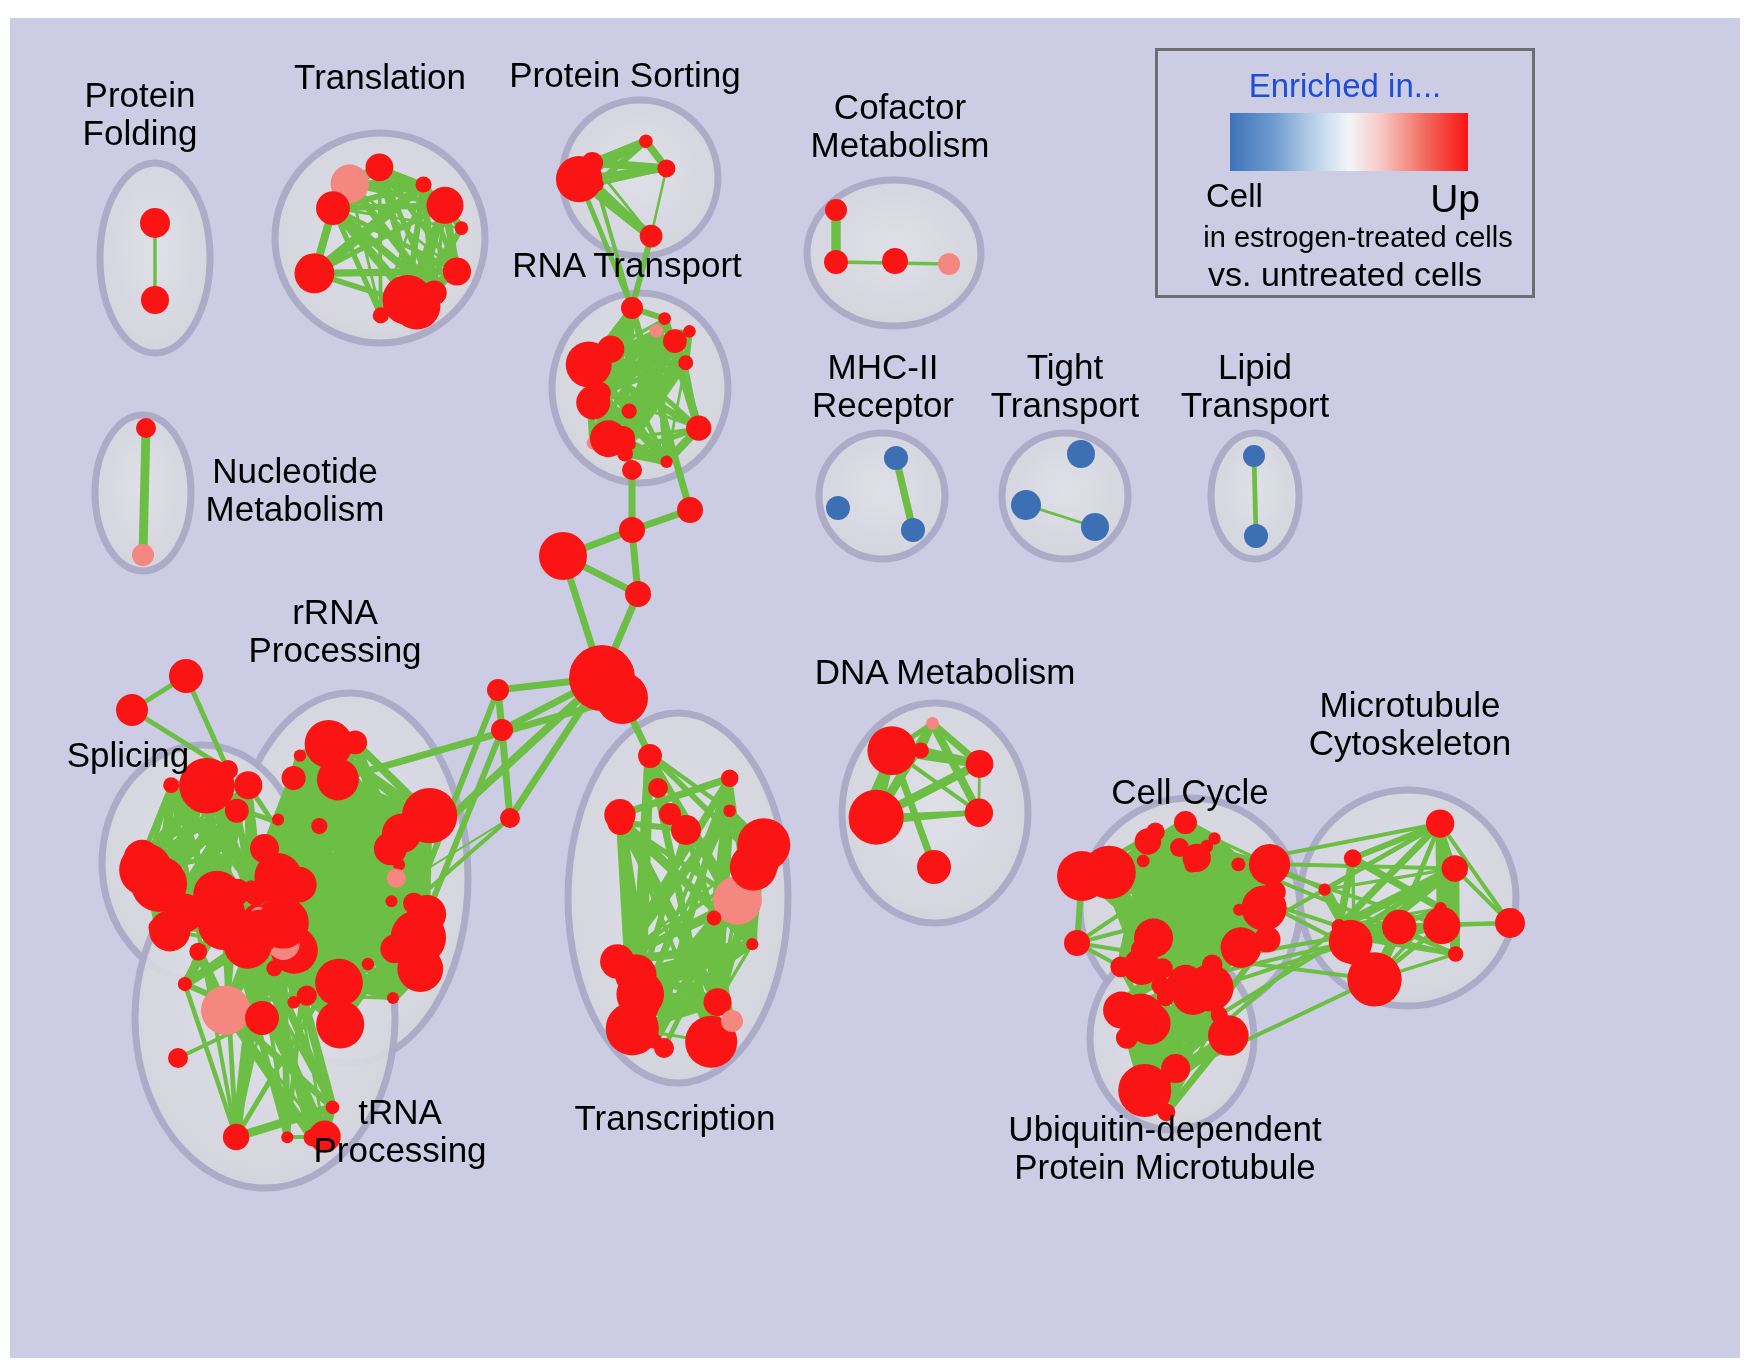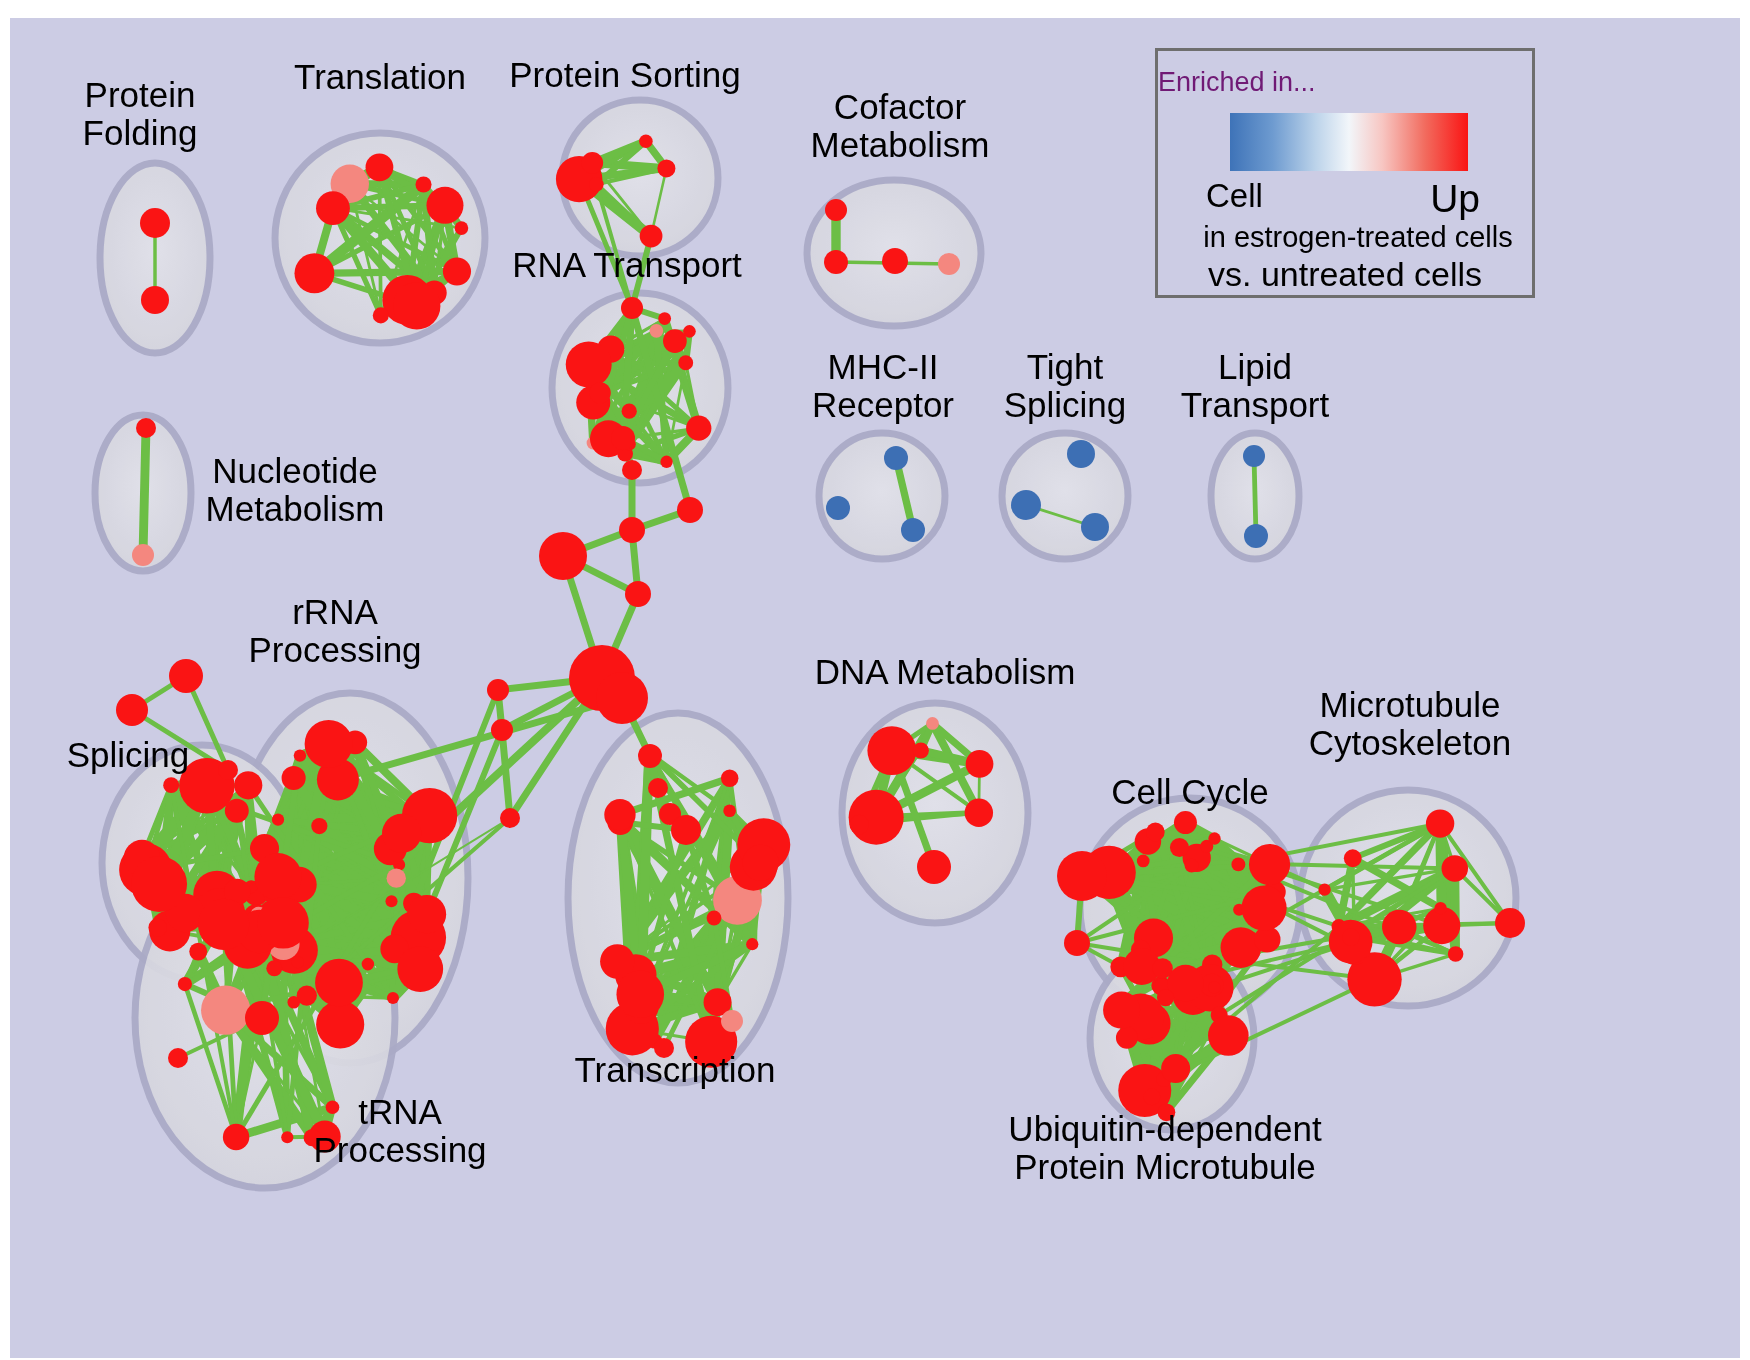--- a/index.html
+++ b/index.html
@@ -4,21 +4,21 @@
 <style>
   html,body{margin:0;padding:0;background:#ffffff;}
   body{width:1750px;height:1360px;font-family:"Liberation Sans",sans-serif;}
   #stage{position:relative;width:1750px;height:1360px;background:#ffffff;overflow:hidden;margin-top:8px;}
   #canvas{position:absolute;left:10px;top:10px;width:1730px;height:1340px;background:#ccccE4;}
   #net{position:absolute;left:0;top:0;width:1730px;height:1340px;}
   .clabel{position:absolute;color:#000;font-size:35px;line-height:38px;white-space:pre;font-family:"Liberation Sans",sans-serif;}
   .ctr{text-align:center;transform:translateX(-50%);}
   #legend{position:absolute;left:1145px;top:30px;width:380px;height:250px;
           background:#ccccE4;border:3px solid #6e6e6e;box-sizing:border-box;}
-  #legend .lt{position:absolute;top:16px;left:0;width:100%;text-align:left;font-size:27px;color:#701a75;}
+  #legend .lt{position:absolute;top:16px;left:0;width:100%;text-align:center;font-size:33px;color:#1d4ed8;}
   #lbar{position:absolute;left:72px;top:62px;width:238px;height:58px;
         background:linear-gradient(to right,#3e73b8 0%,#6e9bd0 18%,#bcd3ea 36%,#f2f6fa 50%,#f7c6c2 64%,#f26b5e 82%,#fa1414 100%);}
   #legend .ld{position:absolute;left:48px;top:126px;font-size:33px;}
   #legend .lu{position:absolute;right:52px;top:126px;font-size:39px;}
   #legend .l1{position:absolute;top:170px;left:13px;width:100%;text-align:center;font-size:29px;}
   #legend .l2{position:absolute;top:204px;left:0;width:100%;text-align:center;font-size:34px;}
 </style>
 </head>
 <body>
 
@@ -1564,29 +1564,29 @@
         <div class="clabel ctr" style="left: 370px; top: 40px;">Translation</div>
         <div class="clabel ctr" style="left: 615px; top: 38px;">Protein Sorting</div>
         <div class="clabel ctr" style="left: 617px; top: 228px;">RNA Transport</div>
         <div class="clabel ctr" style="left: 890px; top: 70px;">Cofactor
 Metabolism</div>
         <div class="clabel ctr" style="left: 285px; top: 434px;">Nucleotide
 Metabolism</div>
         <div class="clabel ctr" style="left: 873px; top: 330px;">MHC-II
 Receptor</div>
         <div class="clabel ctr" style="left: 1055px; top: 330px;">Tight
-Splicing</div>
+Transport</div>
         <div class="clabel ctr" style="left: 1245px; top: 330px;">Lipid
 Transport</div>
         <div class="clabel ctr" style="left: 325px; top: 575px;">rRNA
 Processing</div>
         <div class="clabel ctr" style="left: 118px; top: 718px;">Splicing</div>
         <div class="clabel ctr" style="left: 390px; top: 1075px;">tRNA
 Processing</div>
-        <div class="clabel ctr" style="left: 665px; top: 1033px; text-align: center;">Transcription</div>
+        <div class="clabel ctr" style="left: 665px; top: 1081px; text-align: center;">Transcription</div>
         <div class="clabel ctr" style="left: 935px; top: 635px;">DNA Metabolism</div>
         <div class="clabel ctr" style="left: 1180px; top: 755px;">Cell Cycle</div>
         <div class="clabel ctr" style="left: 1400px; top: 668px;">Microtubule
 Cytoskeleton</div>
         <div class="clabel ctr" style="left: 1155px; top: 1092px;">Ubiquitin-dependent
 Protein Microtubule</div>
       </div>
 
     <div id="legend">
       <div class="lt">Enriched in...</div>

